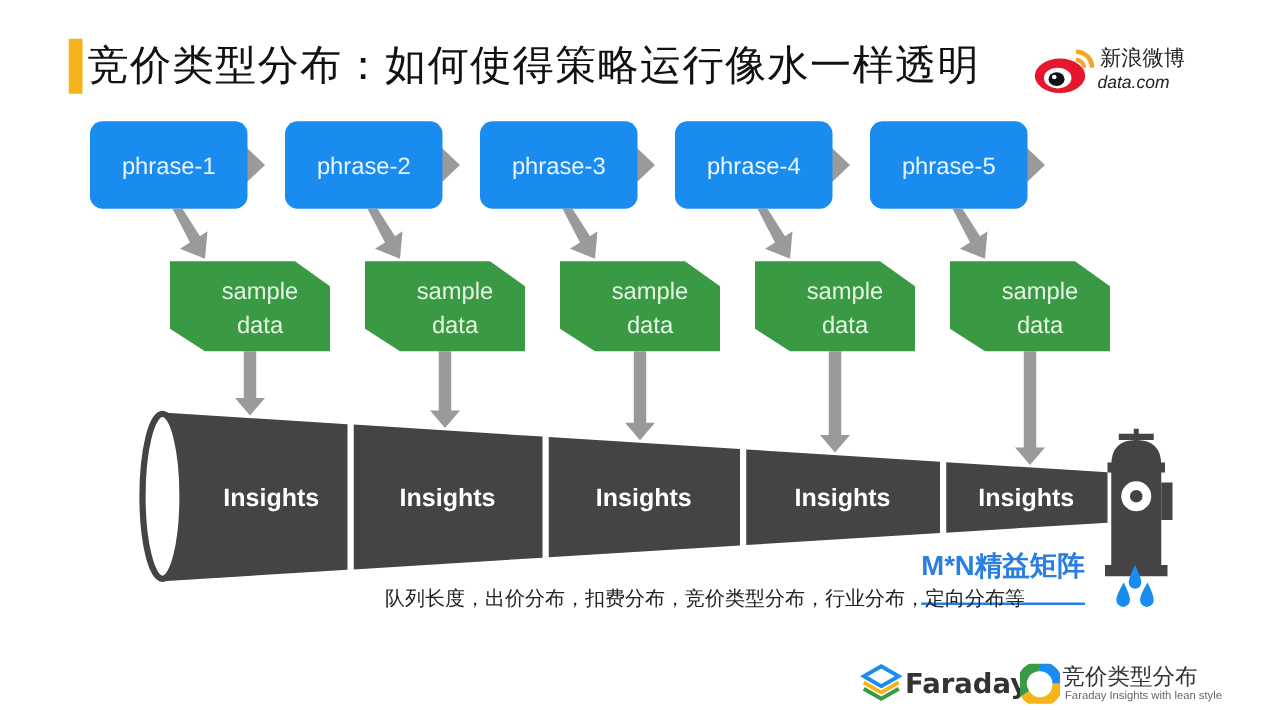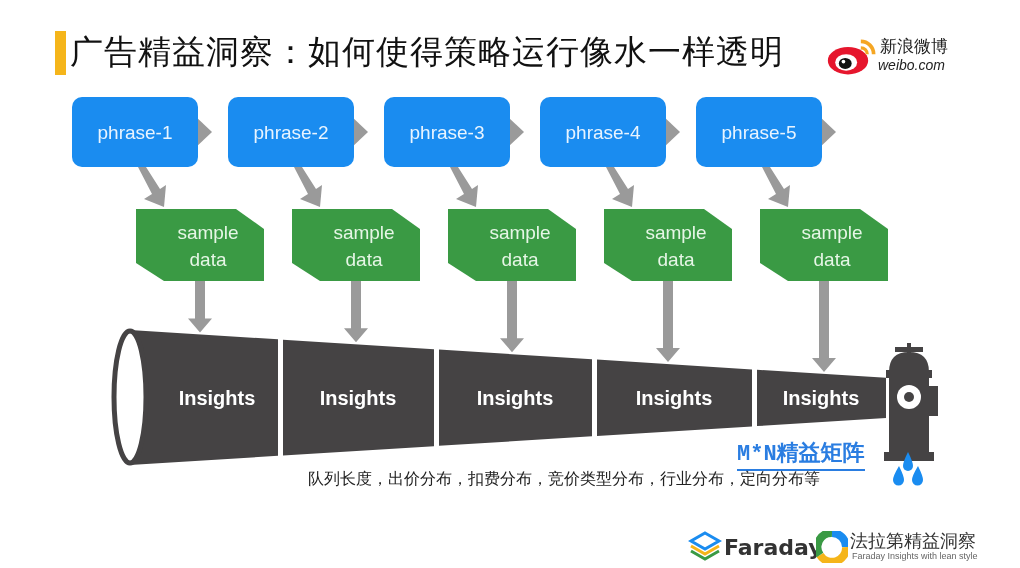--- a/index.html
+++ b/index.html
@@ -6,43 +6,43 @@
     body { width:1020px; height:568px; position:relative; overflow:hidden; font-family:"Liberation Sans", "DejaVu Sans", sans-serif; }
     .title-bar { position:absolute; left:55px; top:31px; width:11px; height:44px; background:#f5b51a; }
     .title { position:absolute; left:70px; top:30px; font-size:33px; color:#111; letter-spacing:1px; white-space:nowrap; font-family:"DejaVu Sans", sans-serif; }
     .weibo { position:absolute; left:826px; top:32px; width:140px; height:45px; }
     .weibo-cn { position:absolute; left:880px; top:35px; font-size:17px; color:#222; font-family:"DejaVu Sans", sans-serif; }
     .weibo-en { position:absolute; left:878px; top:57px; font-size:14px; font-style:italic; color:#222; }
     svg.main { position:absolute; left:0; top:0; }
     .phrase-text { font-size:19px; fill:#e8f4ff; font-family:"Liberation Sans", sans-serif; }
     .sample-text { font-size:19px; fill:#e6f6e6; font-family:"Liberation Sans", sans-serif; }
     .insight-text { font-size:20px; fill:#ffffff; font-weight:bold; font-family:"Liberation Sans", sans-serif; }
-    .mn-label { position:absolute; left:737px; top:438px; font-size:22px; font-weight:bold; color:#2a7de1; font-family:Liberation Mono, monospace; border-bottom:2px solid #2a7de1; padding-bottom:1px; white-space:nowrap; }
+    .mn-label { position:absolute; left:737px; top:438px; font-size:22px; font-weight:bold; color:#2a7de1; font-family:Liberation Sans, sans-serif; border-bottom:2px solid #2a7de1; padding-bottom:14px; white-space:nowrap; }
     .desc { position:absolute; left:308px; top:469px; font-size:16px; color:#222; white-space:nowrap; font-family:"DejaVu Sans", sans-serif; }
     .faraday { position:absolute; left:688px; top:530px; height:32px; }
     .faraday-name { position:absolute; left:724px; top:535px; font-size:22px; font-weight:bold; color:#333; font-family:"DejaVu Sans", sans-serif; }
     .fl-cn { position:absolute; left:850px; top:529px; font-size:18px; color:#333; font-family:"DejaVu Sans", sans-serif; white-space:nowrap; }
     .fl-en { position:absolute; left:852px; top:551px; font-size:9px; color:#666; white-space:nowrap;text-align:right; }
   </style>
 </head>
 <body>
 
 <div class="title-bar"></div>
-<div class="title">广告精益洞察：如何使得策略运行像水一样透明</div>
+<div class="title">竞价类型分布：如何使得策略运行像水一样透明</div>
 
 <svg class="weibo" width="60" height="45" viewBox="0 0 60 45" style="left:826px;top:34px;width:55px;">
   <ellipse cx="24" cy="27" rx="22" ry="15" fill="#e6162d"></ellipse>
   <ellipse cx="22" cy="29" rx="12" ry="9" fill="#ffffff"></ellipse>
   <ellipse cx="21" cy="30" rx="7" ry="6" fill="#111"></ellipse>
   <circle cx="19" cy="28" r="2" fill="#fff"></circle>
   <path d="M38 6 A14 14 0 0 1 52 20" stroke="#f5a623" stroke-width="4" fill="none"></path>
   <path d="M38 13 A7 7 0 0 1 45 20" stroke="#f5a623" stroke-width="3.5" fill="none"></path>
 </svg>
 <div class="weibo-cn">新浪微博</div>
-<div class="weibo-en">weibo.com</div>
+<div class="weibo-en">data.com</div>
 
 <svg class="main" id="diagram" width="1020" height="568" viewBox="0 0 1020 568">
 
   <g id="pipe">
       <path d="M130 330 L278 339.37203166226914 L278 455.8232189973615 L130 465 Z" fill="#454344"></path>
       <path d="M283 339.688654353562 L434 349.25065963060683 L434 446.1503957783641 L283 455.51319261213723 Z" fill="#454344"></path>
       <path d="M439 349.5672823218997 L592 359.2559366754617 L592 436.35356200527707 L439 445.84036939313984 Z" fill="#454344"></path>
       <path d="M597 359.5725593667546 L752 369.38786279683376 L752 426.4327176781003 L597 436.04353562005275 Z" fill="#454344"></path>
       <path d="M757 369.70448548812664 L886 377.87335092348286 L886 418.1240105540897 L757 426.12269129287597 Z" fill="#454344"></path>
       <ellipse cx="130" cy="397" rx="16" ry="66" fill="#ffffff" stroke="#454344" stroke-width="5"></ellipse>
@@ -121,14 +121,14 @@
   <path d="M17 3 L31 11 L17 19 L3 11 Z" fill="none" stroke="#1a8cf0" stroke-width="3"></path>
   <path d="M3 16 L17 24 L31 16" fill="none" stroke="#f5b51a" stroke-width="3"></path>
   <path d="M3 21 L17 29 L31 21" fill="none" stroke="#3a9a44" stroke-width="3"></path>
 </svg>
 <div class="faraday-name">Faraday</div>
 <svg width="32" height="32" viewBox="0 0 32 32" style="position:absolute;left:816px;top:531px;">
   <path d="M16 2 A14 14 0 0 1 30 16" stroke="#1a8cf0" stroke-width="8" fill="none"></path>
   <path d="M30 16 A14 14 0 0 1 4 24" stroke="#f5b51a" stroke-width="8" fill="none"></path>
   <path d="M4 24 A14 14 0 0 1 16 2" stroke="#3a9a44" stroke-width="8" fill="none"></path>
 </svg>
-<div class="fl-cn">法拉第精益洞察</div>
+<div class="fl-cn">竞价类型分布</div>
 <div class="fl-en">Faraday Insights with lean style</div>
 
 </body></html>

